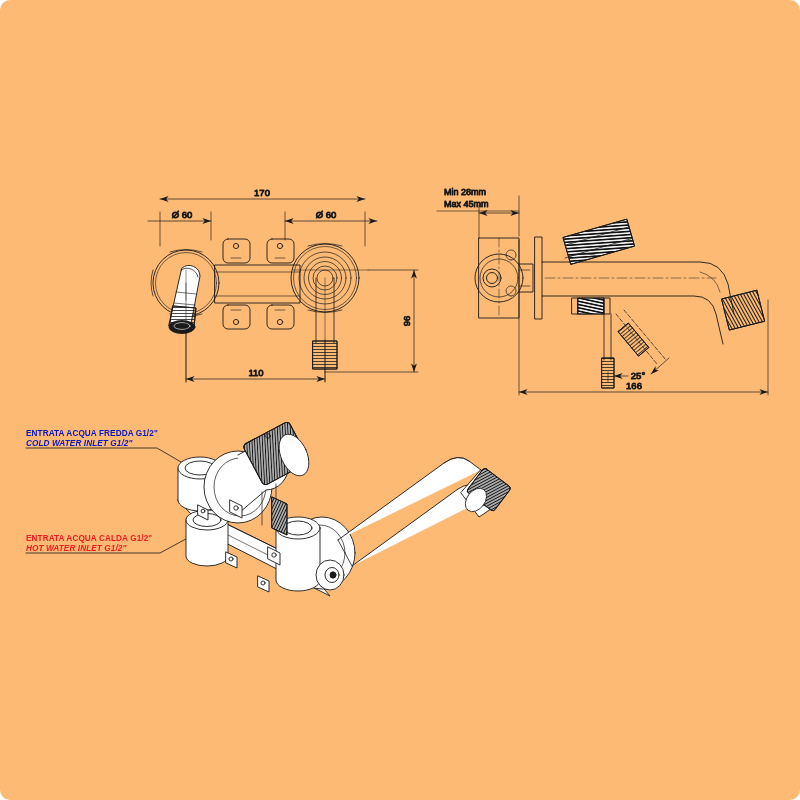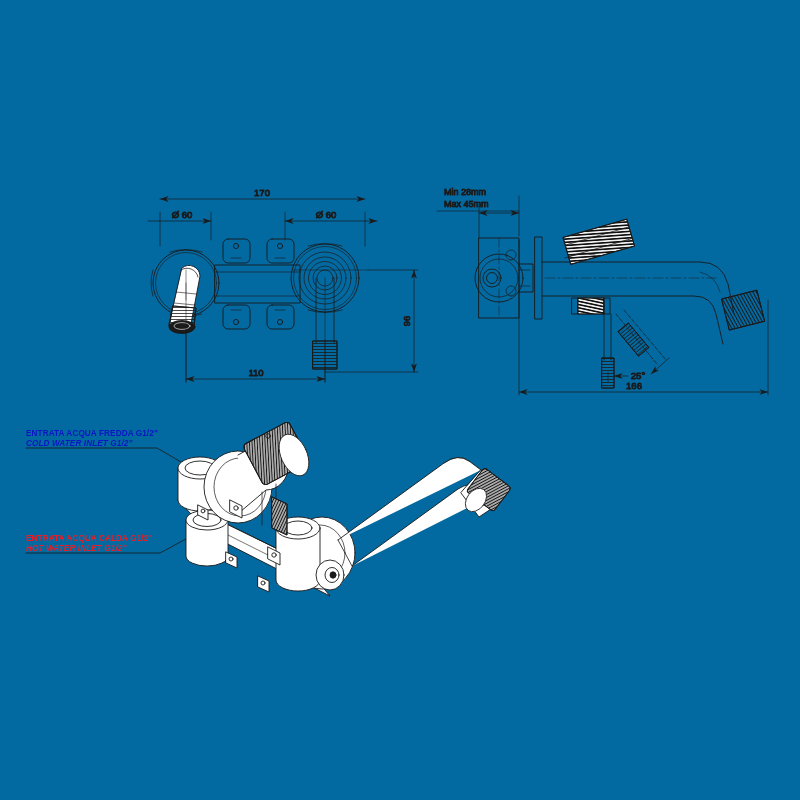--- a/index.html
+++ b/index.html
@@ -8,22 +8,23 @@
     padding: 0;
     background: #ffffff;
   }
   body {
     font-family: "Liberation Sans", sans-serif;
   }
   #sheet {
     position: relative;
     width: 800px;
     height: 800px;
-    background: #0369a1;
+    background: #fdba74;
     overflow: hidden;
+    border-radius: 10px;
   }
   #drawing {
     position: absolute;
     top: 0;
     left: 0;
     width: 800px;
     height: 800px;
   }
   .dimtext {
     font-family: "Liberation Sans", sans-serif;

